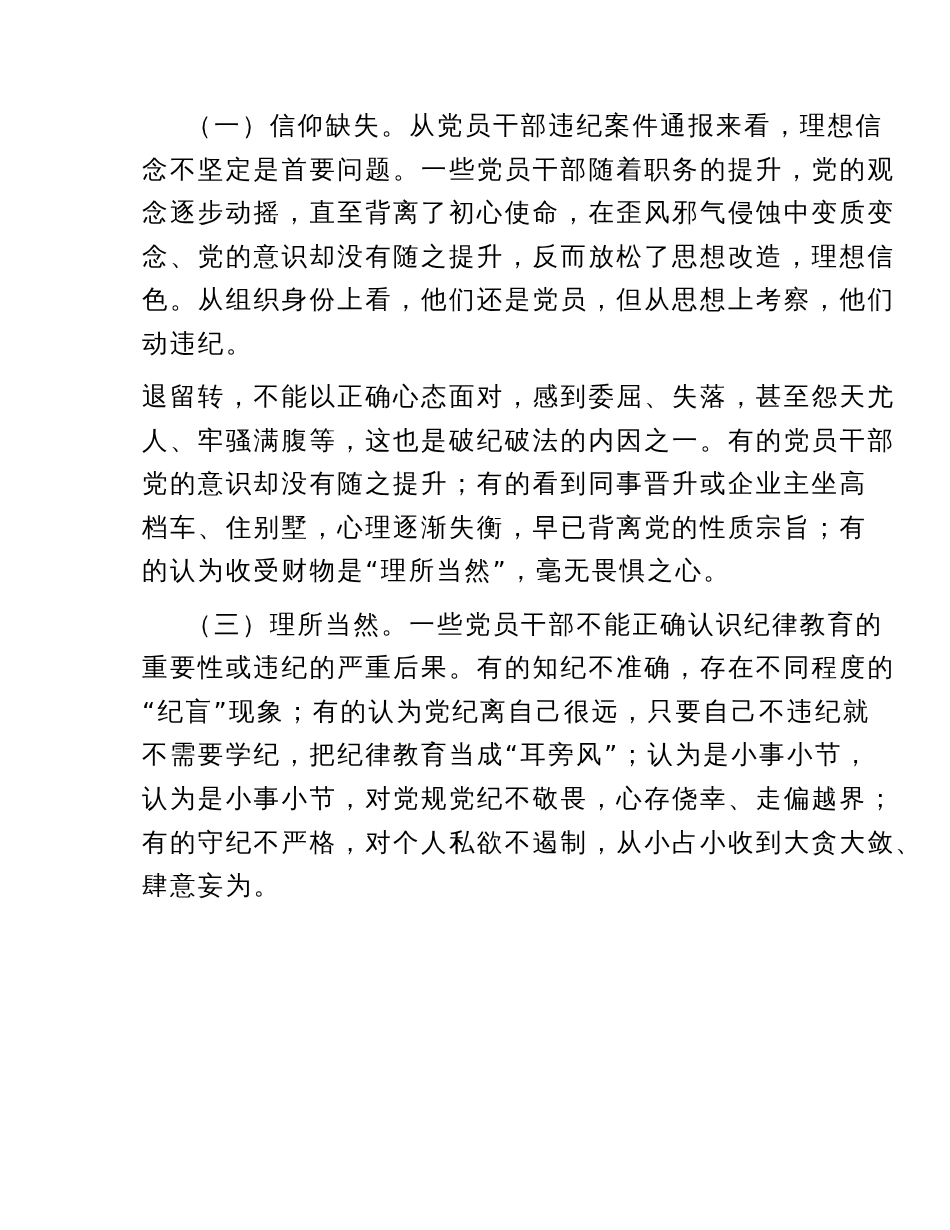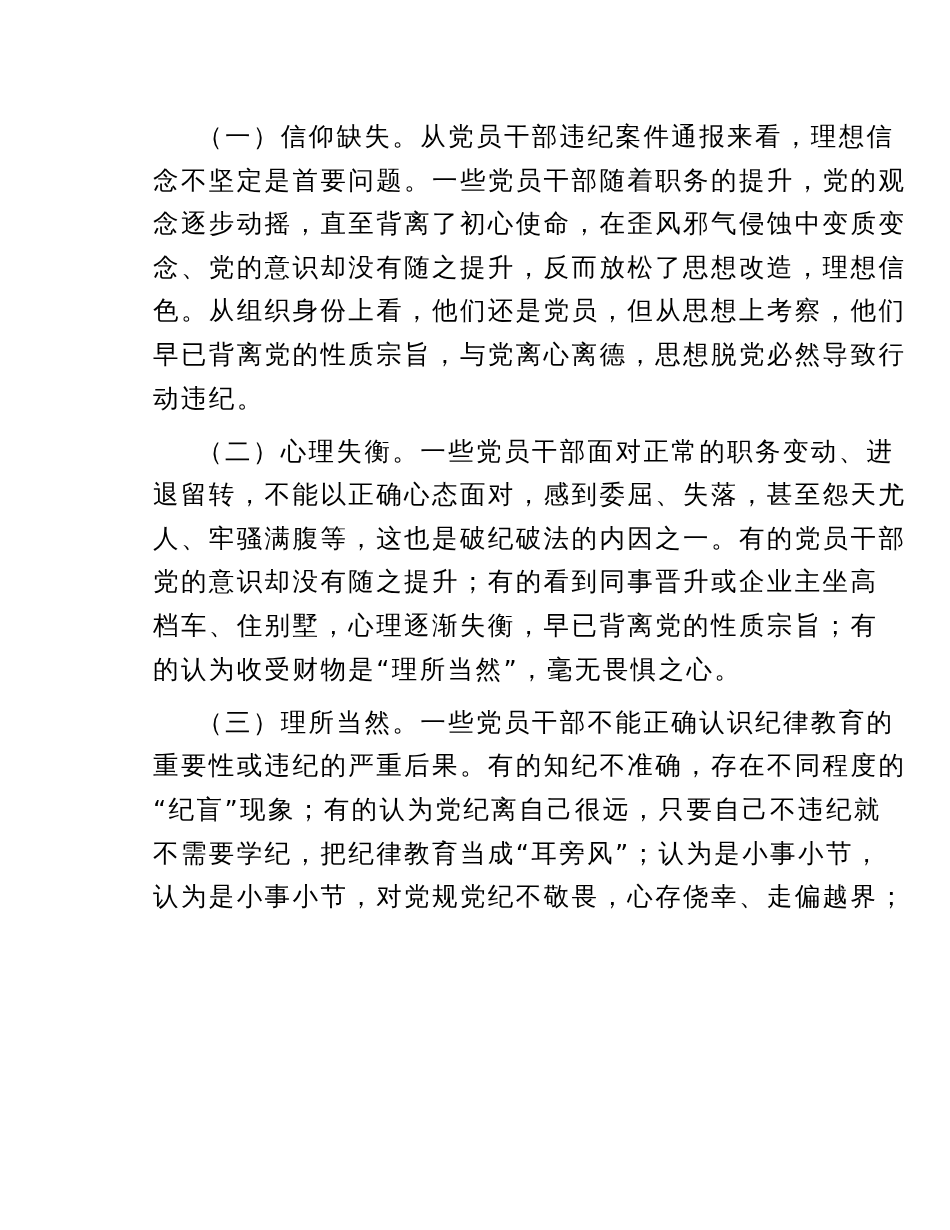--- a/index.html
+++ b/index.html
@@ -11,23 +11,22 @@
       width: 950px;
       height: 1230px;
       position: relative;
       overflow: hidden;
       font-family: "DejaVu Sans", "Liberation Sans", sans-serif;
       color: #000000;
     }
     .page {
       position: absolute;
       left: 142px;
-      top: 115px;
+      top: 104px;
       width: 670px;
-      margin-left: 11px;
     }
     .para {
       margin: 0 0 9.5px 0;
       padding: 0;
     }
     .line {
       display: block;
       height: 43.6px;
       line-height: 43.6px;
       font-size: 25.5px;
@@ -42,34 +41,34 @@
 <body>
 
 <div class="page">
 
   <div class="para">
     <span class="line indent">（一）信仰缺失。从党员干部违纪案件通报来看，理想信</span>
     <span class="line">念不坚定是首要问题。一些党员干部随着职务的提升，党的观</span>
     <span class="line">念逐步动摇，直至背离了初心使命，在歪风邪气侵蚀中变质变</span>
     <span class="line">念、党的意识却没有随之提升，反而放松了思想改造，理想信</span>
     <span class="line">色。从组织身份上看，他们还是党员，但从思想上考察，他们</span>
-    <span class="line">早已背离党的性质宗旨，与党离心离德，思想脱党必然导致行</span>
     <span class="line">动违纪。</span>
   </div>
 
   <div class="para">
-    <span class="line indent">（二）心理失衡。一些党员干部面对正常的职务变动、进</span>
     <span class="line">退留转，不能以正确心态面对，感到委屈、失落，甚至怨天尤</span>
     <span class="line">人、牢骚满腹等，这也是破纪破法的内因之一。有的党员干部</span>
     <span class="line">党的意识却没有随之提升；有的看到同事晋升或企业主坐高</span>
     <span class="line">档车、住别墅，心理逐渐失衡，早已背离党的性质宗旨；有</span>
     <span class="line">的认为收受财物是“理所当然”，毫无畏惧之心。</span>
   </div>
 
   <div class="para">
     <span class="line indent">（三）理所当然。一些党员干部不能正确认识纪律教育的</span>
     <span class="line">重要性或违纪的严重后果。有的知纪不准确，存在不同程度的</span>
     <span class="line">“纪盲”现象；有的认为党纪离自己很远，只要自己不违纪就</span>
     <span class="line">不需要学纪，把纪律教育当成“耳旁风”；认为是小事小节，</span>
     <span class="line">认为是小事小节，对党规党纪不敬畏，心存侥幸、走偏越界；</span>
+    <span class="line">有的守纪不严格，对个人私欲不遏制，从小占小收到大贪大敛、</span>
+    <span class="line">肆意妄为。</span>
   </div>
 
 </div>
 
 </body></html>

